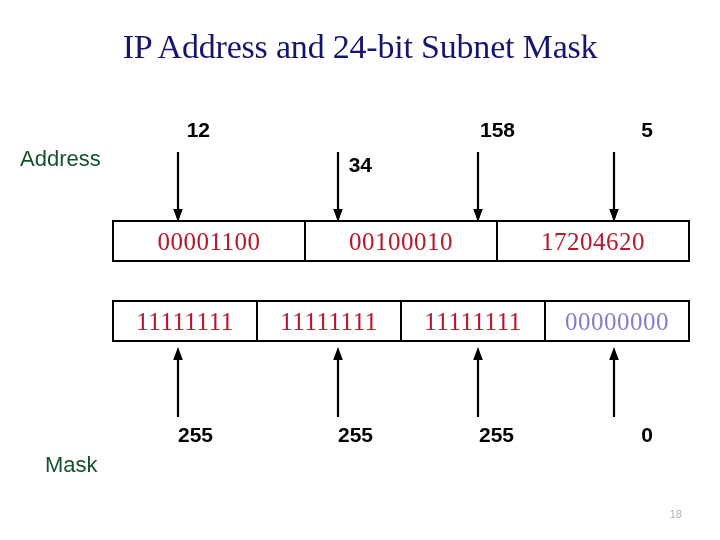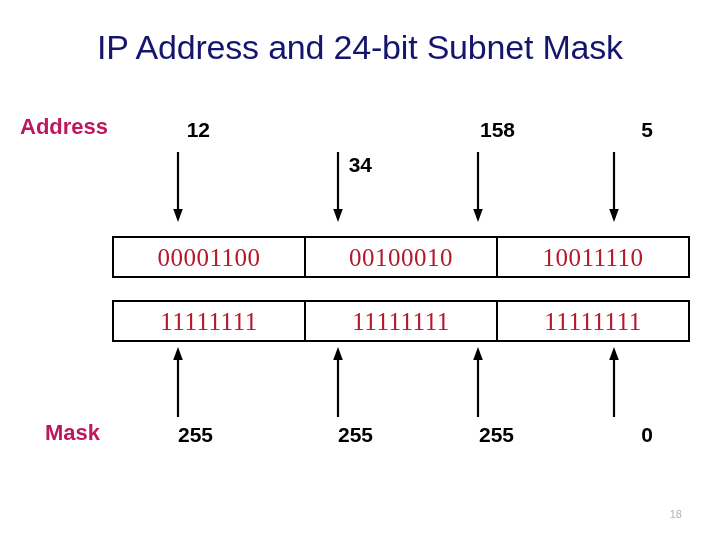--- a/index.html
+++ b/index.html
@@ -15,36 +15,37 @@
     font-family: "Liberation Sans", sans-serif;
   }
 
   
   .slide-title {
     position: absolute;
     left: 0;
     top: 28px;
     width: 720px;
     text-align: center;
-    font-family: Liberation Sans, sans-serif;
+    font-family: Liberation Serif, serif;
     font-size: 34px;
     font-weight: 400;
     color: #15156e;
     letter-spacing: -0.2px;
     white-space: nowrap;
   }
 
   
   .row-label {
     position: absolute;
     font-family: "Liberation Sans", sans-serif;
-    font-weight: bold;
+    font-weight: normal;
     font-size: 22px;
-    color: #be185d;
+    color: #14532d;
     white-space: nowrap;
+    margin-top: 32px;
   }
   .label-address { left: 20px; top: 114px; }
   .label-mask    { left: 45px; top: 420px; }
 
   
   .decimal {
     position: absolute;
     font-family: "Liberation Sans", sans-serif;
     font-weight: bold;
     font-size: 21px;
@@ -86,21 +87,21 @@
   .bin-table {
     position: absolute;
     left: 112px;
     width: 578px;
     height: 42px;
     display: flex;
     border: 2px solid #000000;
     box-sizing: border-box;
     background: #ffffff;
   }
-  .bin-table.addr-row { top: 236px; }
+  .bin-table.addr-row { top: 220px; }
   .bin-table.mask-row { top: 300px; }
 
   .bin-cell {
     flex: 1 1 0;
     border-right: 2px solid #000000;
     box-sizing: border-box;
     display: flex;
     align-items: center;
     justify-content: center;
     font-family: "Liberation Serif", serif;
@@ -149,27 +150,28 @@
   <polygon points="8,70 3.2,57 12.8,57" fill="#000000"></polygon>
 </svg>
 <svg class="arrow arrow-down-3" viewBox="0 0 16 72">
   <line x1="8" y1="0" x2="8" y2="60" stroke="#000000" stroke-width="2.2"></line>
   <polygon points="8,70 3.2,57 12.8,57" fill="#000000"></polygon>
 </svg>
 
 <div class="bin-table addr-row">
   <div class="bin-cell c-red">00001100</div>
   <div class="bin-cell c-red">00100010</div>
-  <div class="bin-cell c-red">10011110</div>
+  <div class="bin-cell c-red">17204620</div>
 </div>
 
 <div class="bin-table mask-row">
   <div class="bin-cell c-red">11111111</div>
   <div class="bin-cell c-red">11111111</div>
   <div class="bin-cell c-red">11111111</div>
+  <div class="bin-cell c-purple">00000000</div>
 </div>
 
 <svg class="arrow arrow-up-0" viewBox="0 0 16 72">
   <line x1="8" y1="72" x2="8" y2="12" stroke="#000000" stroke-width="2.2"></line>
   <polygon points="8,2 3.2,15 12.8,15" fill="#000000"></polygon>
 </svg>
 <svg class="arrow arrow-up-1" viewBox="0 0 16 72">
   <line x1="8" y1="72" x2="8" y2="12" stroke="#000000" stroke-width="2.2"></line>
   <polygon points="8,2 3.2,15 12.8,15" fill="#000000"></polygon>
 </svg>

